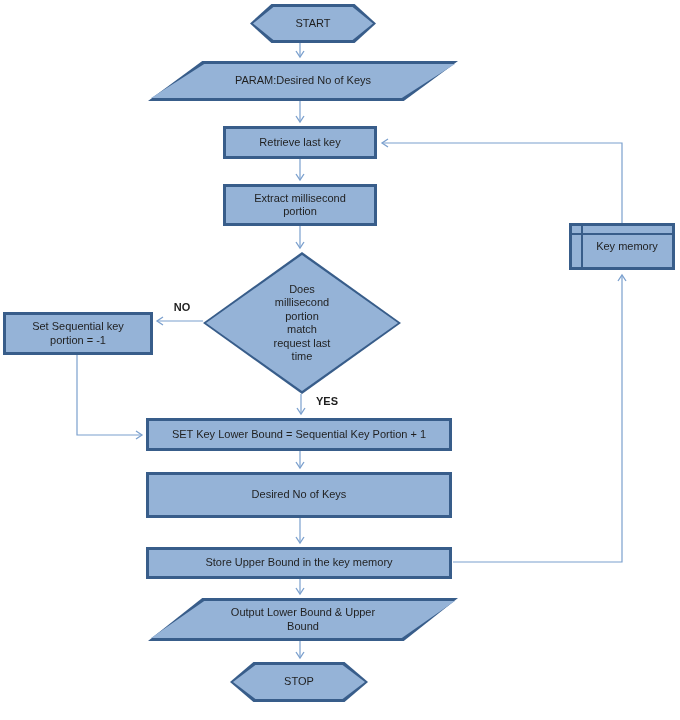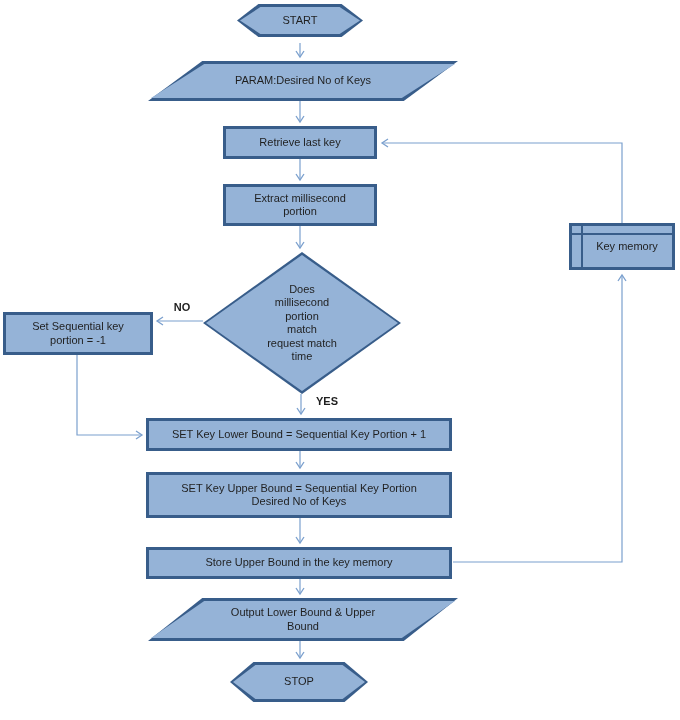--- a/index.html
+++ b/index.html
@@ -46,21 +46,21 @@
       <polyline points="301,394 301,414" marker-end="url(#arw)"></polyline>
       <polyline points="300,451 300,468" marker-end="url(#arw)"></polyline>
       <polyline points="300,518 300,543" marker-end="url(#arw)"></polyline>
       <polyline points="300,579 300,594" marker-end="url(#arw)"></polyline>
       <polyline points="300,641 300,658" marker-end="url(#arw)"></polyline>
       <polyline points="453,562 622,562 622,275" marker-end="url(#arw)"></polyline>
       <polyline points="622,223 622,143 382,143" marker-end="url(#arw)"></polyline>
     </g>
   </svg>
 
-  <div class="node poly hex" style="left:237px;top:4px;width:126px;height:33px">
+  <div class="node poly hex" style="left:250px;top:4px;width:126px;height:39px">
     <div class="outer"></div>
     <div class="inner"></div>
     <span class="lbl">START</span>
   </div>
 
   <div class="node poly para" style="left:148px;top:61px;width:310px;height:40px">
     <div class="outer"></div>
     <div class="inner"></div>
     <span class="lbl">PARAM:Desired No of Keys</span>
   </div>
@@ -83,21 +83,21 @@
   </div>
 
   <div class="node poly diam" style="left:203px;top:252px;width:198px;height:142px">
     <div class="outer"></div>
     <div class="inner"></div>
     <span class="lbl lines">
       <span>Does</span>
       <span>millisecond</span>
       <span>portion</span>
       <span>match</span>
-      <span>request match</span>
+      <span>request last</span>
       <span>time</span>
     </span>
   </div>
 
   <div class="edge-label" style="left:163px;top:301px;width:34px">NO</div>
 
   <div class="edge-label" style="left:308px;top:395px;width:34px">YES</div>
 
   <div class="node rect" style="left:3px;top:312px;width:150px;height:43px">
     <span class="lbl lines">
@@ -105,21 +105,20 @@
       <span>portion = -1</span>
     </span>
   </div>
 
   <div class="node rect" style="left:146px;top:418px;width:306px;height:33px">
     <span class="lbl">SET Key Lower Bound = Sequential Key Portion  + 1</span>
   </div>
 
   <div class="node rect" style="left:146px;top:472px;width:306px;height:46px">
     <span class="lbl lines">
-      <span>SET Key Upper Bound = Sequential Key Portion</span>
       <span>Desired No of Keys</span>
     </span>
   </div>
 
   <div class="node rect" style="left:146px;top:547px;width:306px;height:32px">
     <span class="lbl">Store Upper Bound in the key memory</span>
   </div>
 
   <div class="node poly para" style="left:148px;top:598px;width:310px;height:43px">
     <div class="outer"></div>

